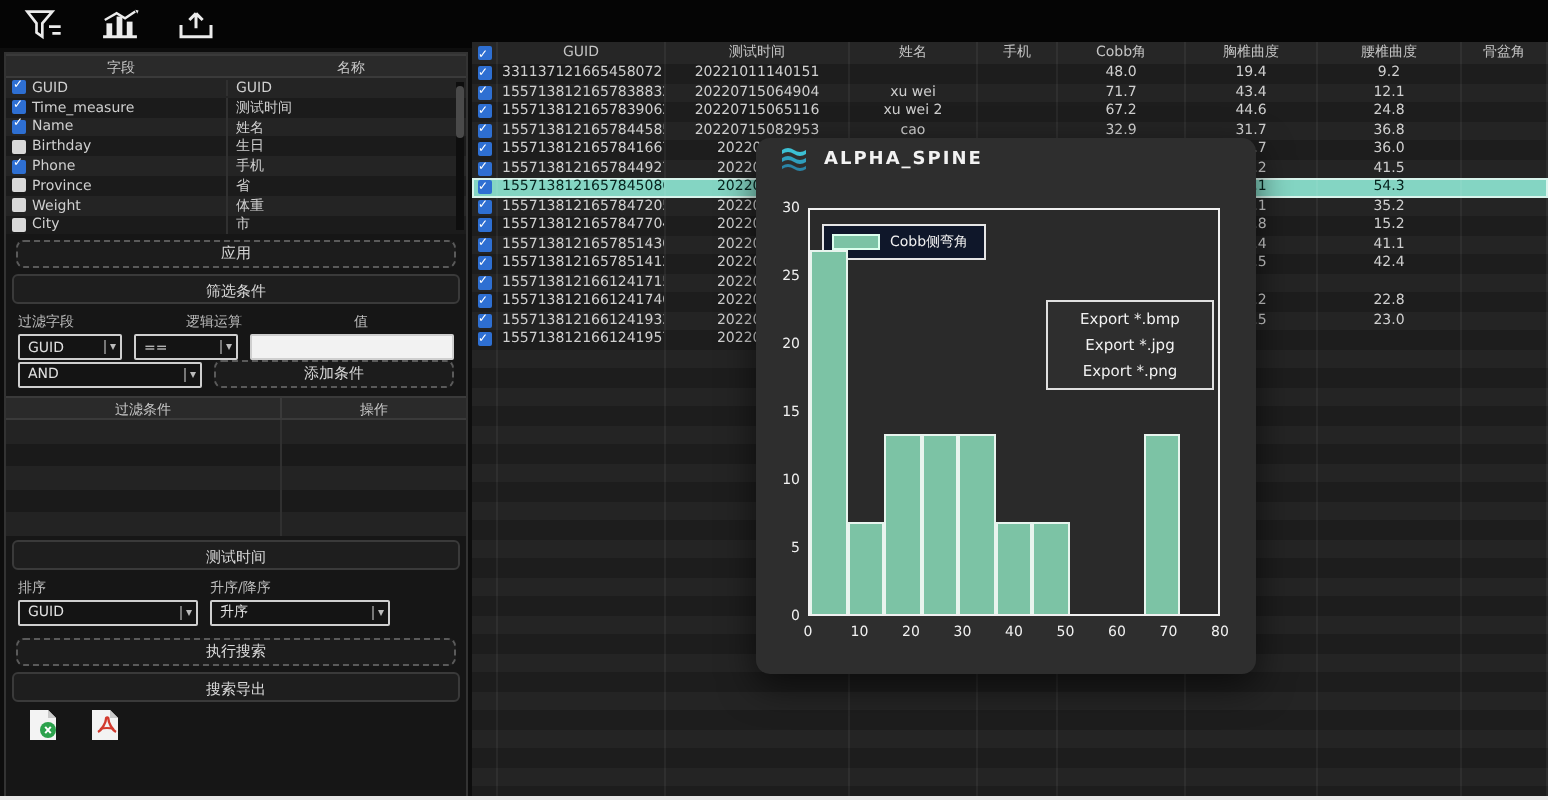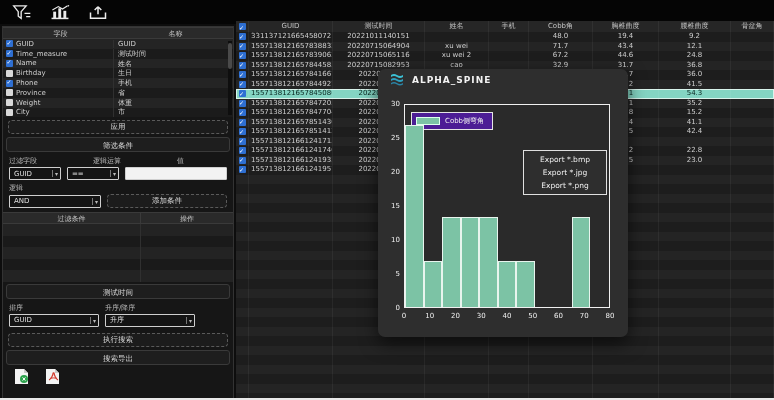--- a/index.html
+++ b/index.html
@@ -52,21 +52,21 @@
   .cell.num,.cell.ctr { text-align:center; }
   .cell.guid { padding-left:2px; }
 
   
   .dialog { position:absolute; left:378px; top:69px; width:250px; height:268px; background:#2e2e2e; border-radius:7px; box-shadow:0 6px 18px rgba(0,0,0,0.6); }
   .dlg-title { height:22px; display:flex; align-items:center; gap:8px; padding-left:12px; color:#f2f2f2; font-size:9px; font-weight:bold; letter-spacing:1px; }
   .plot { position:absolute; left:26px; top:35px; width:206px; height:204px; border:1px solid #f0f0f0; background:#2a2a2a; }
   .bar { position:absolute; bottom:0; border:1px solid #e8f4ee; border-bottom:none; }
   .ytick { position:absolute; width:20px; text-align:right; color:#f0f0f0; font-size:7px; transform:translateY(-50%); }
   .xtick { position:absolute; top:243px; color:#f0f0f0; font-size:7px; transform:translateX(-50%); }
-  .legend { position:absolute; left:6px; top:7px; border:1px solid #e5e5e5; background:#4c1d95; display:flex; align-items:center; gap:5px; padding:3px 8px 3px 4px; }
+  .legend { position:absolute; left:6px; top:7px; border:1px solid #e5e5e5; background:#0f172a; display:flex; align-items:center; gap:5px; padding:3px 8px 3px 4px; }
   .legend .sw { width:24px; height:8px; border:1px solid #dfe; }
   .legend .lg-txt { color:#f0f0f0; font-size:7px; }
   .ctx-menu { position:absolute; left:145px; top:81px; width:84px; background:#2e2e2e; border:1px solid #e0e0e0; padding:2px 0; }
   .ctx-item { height:13px; line-height:13px; color:#f2f2f2; font-size:7.5px; text-align:center; cursor:pointer; }
 </style>
 </head>
 <body>
 
 <div class="app">
 
@@ -161,23 +161,20 @@
       <div class="select" style="width:78px">
         <span>GUID</span>
           <span class="chev">▾</span>
       </div>
       <div class="select" style="width:78px">
         <span>==</span>
           <span class="chev">▾</span>
       </div>
       <input class="tinput" value="" style="">
     </div>
-    <div class="lbl-row" style="padding-top:3px">
-      <span>逻辑</span>
-    </div>
     <div class="ctl-row">
       <div class="select" style="width:92px">
         <span>AND</span>
           <span class="chev">▾</span>
       </div>
       <button class="btn" style="flex:1;margin:0">添加条件</button>
     </div>
 
     <div class="cond-head" style="margin-top:4px">
       <span style="flex:0 0 60%;border-right:1px solid #3a3a3a">过滤条件</span>

